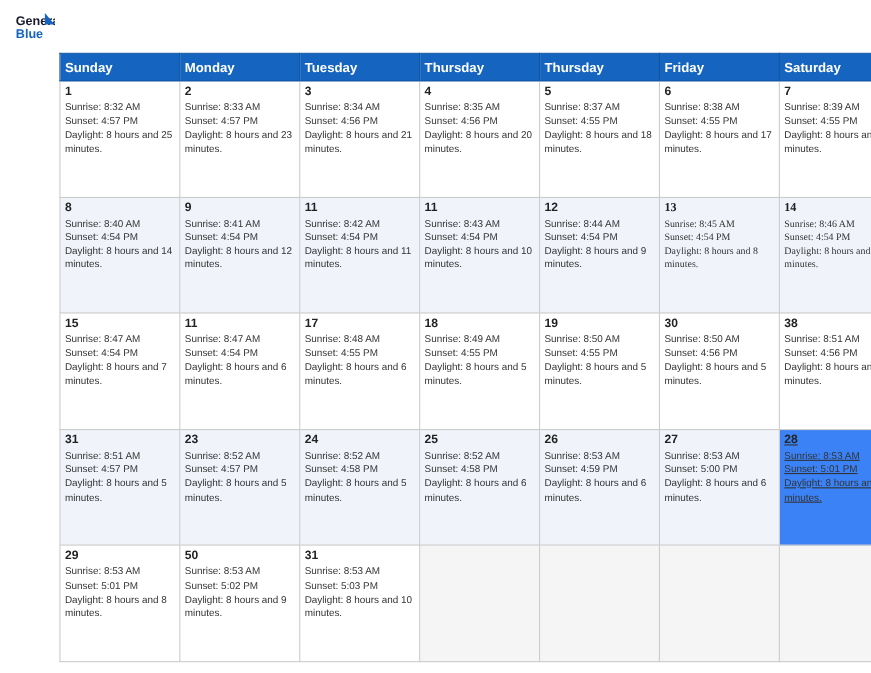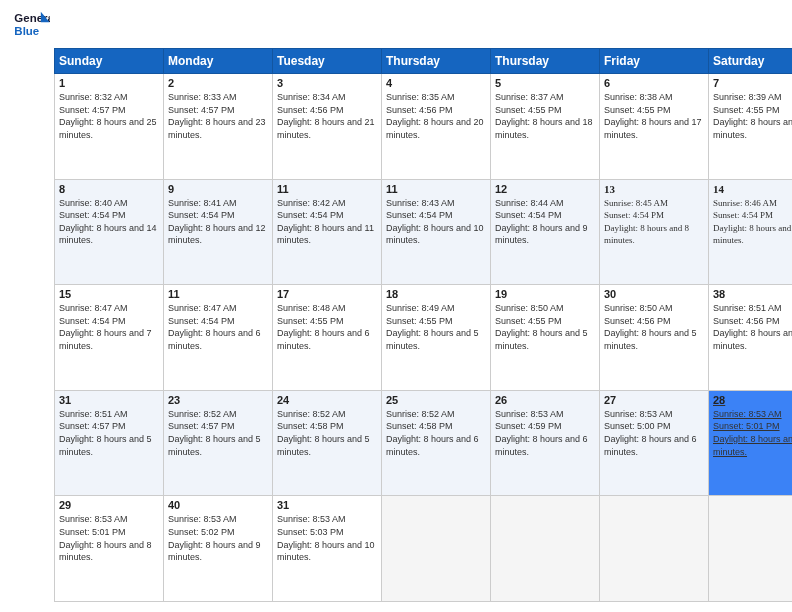--- a/index.html
+++ b/index.html
@@ -179,21 +179,21 @@
           <td style="background: rgb(240, 244, 250);"><span class="day-num">26</span>
 <span class="day-info">Sunrise: 8:53 AM<br>Sunset: 4:59 PM<br>Daylight: 8 hours and 6 minutes.</span></td>
           <td style="background: rgb(240, 244, 250);"><span class="day-num">27</span>
 <span class="day-info">Sunrise: 8:53 AM<br>Sunset: 5:00 PM<br>Daylight: 8 hours and 6 minutes.</span></td>
           <td style="background: #3b82f6; text-decoration: underline;"><span class="day-num">28</span>
 <span class="day-info">Sunrise: 8:53 AM<br>Sunset: 5:01 PM<br>Daylight: 8 hours and 7 minutes.</span></td>
         </tr>
         <tr>
           <td><span class="day-num">29</span>
 <span class="day-info">Sunrise: 8:53 AM<br>Sunset: 5:01 PM<br>Daylight: 8 hours and 8 minutes.</span></td>
-          <td><span class="day-num">40</span>
+          <td><span class="day-num">50</span>
 <span class="day-info">Sunrise: 8:53 AM<br>Sunset: 5:02 PM<br>Daylight: 8 hours and 9 minutes.</span></td>
           <td><span class="day-num">31</span>
 <span class="day-info">Sunrise: 8:53 AM<br>Sunset: 5:03 PM<br>Daylight: 8 hours and 10 minutes.</span></td>
           <td class="empty"></td>
           <td class="empty"></td>
           <td class="empty"></td>
           <td class="empty"></td>
         </tr>
       </tbody>
   </table>

